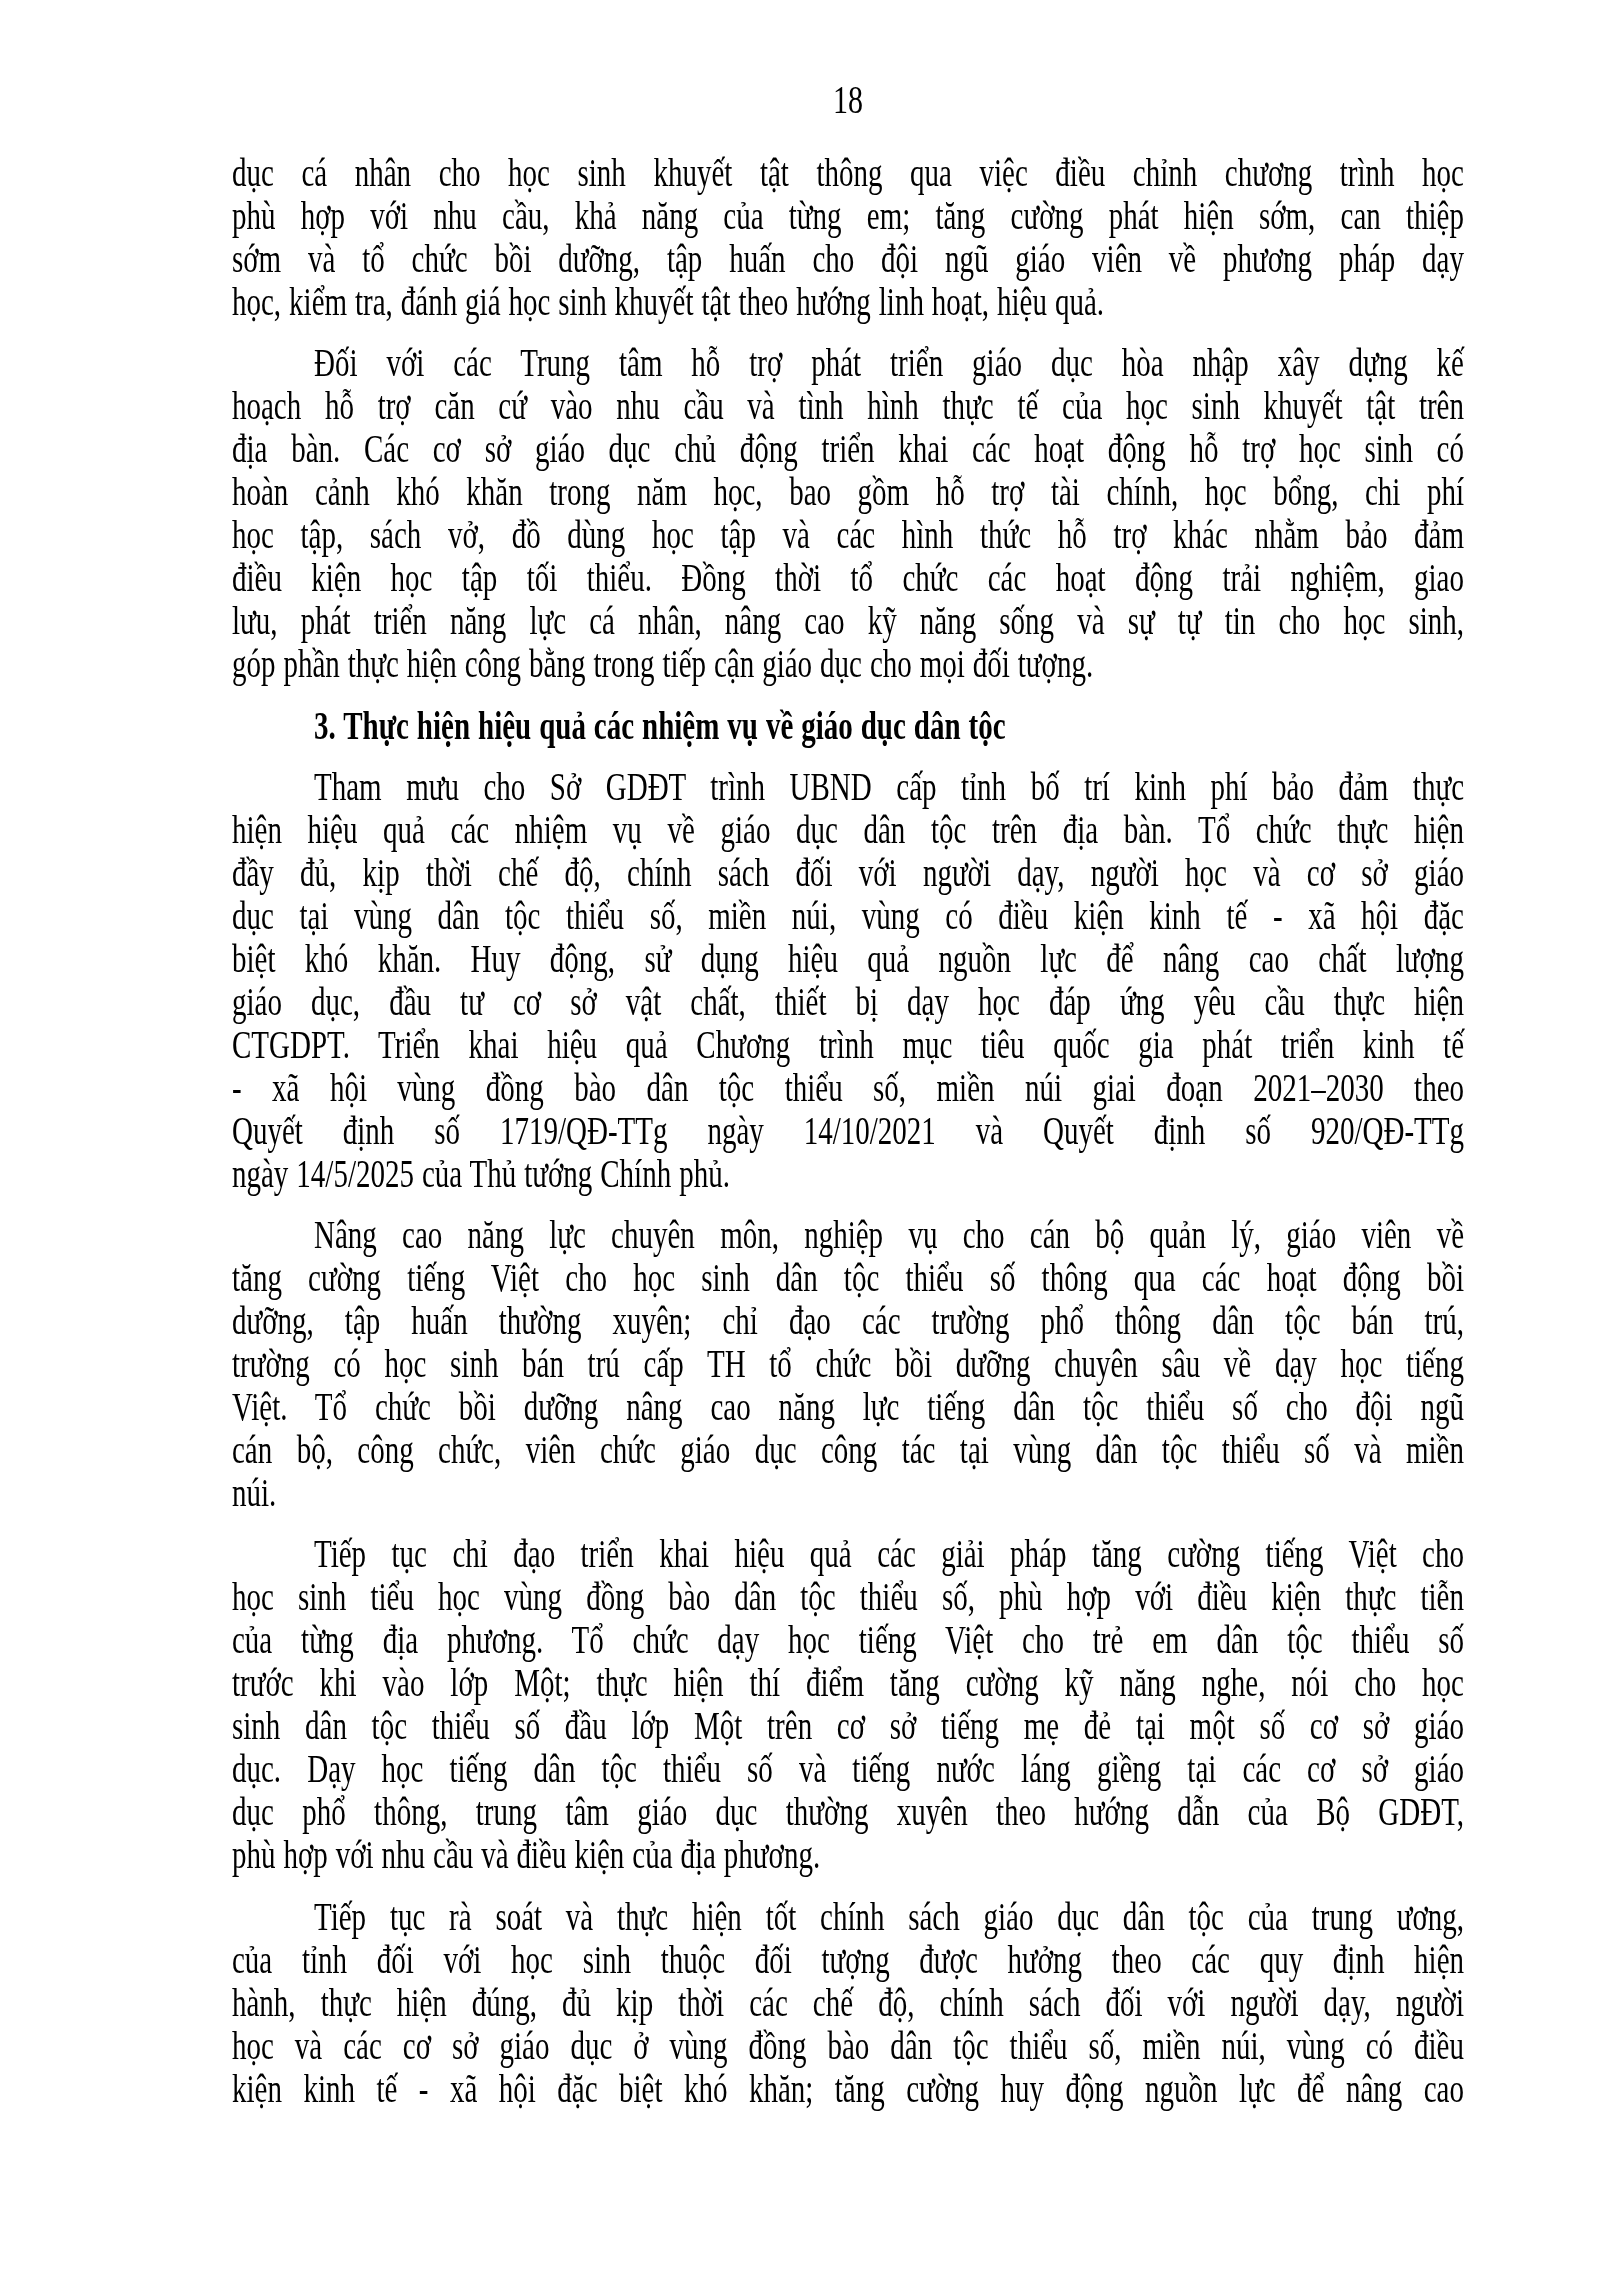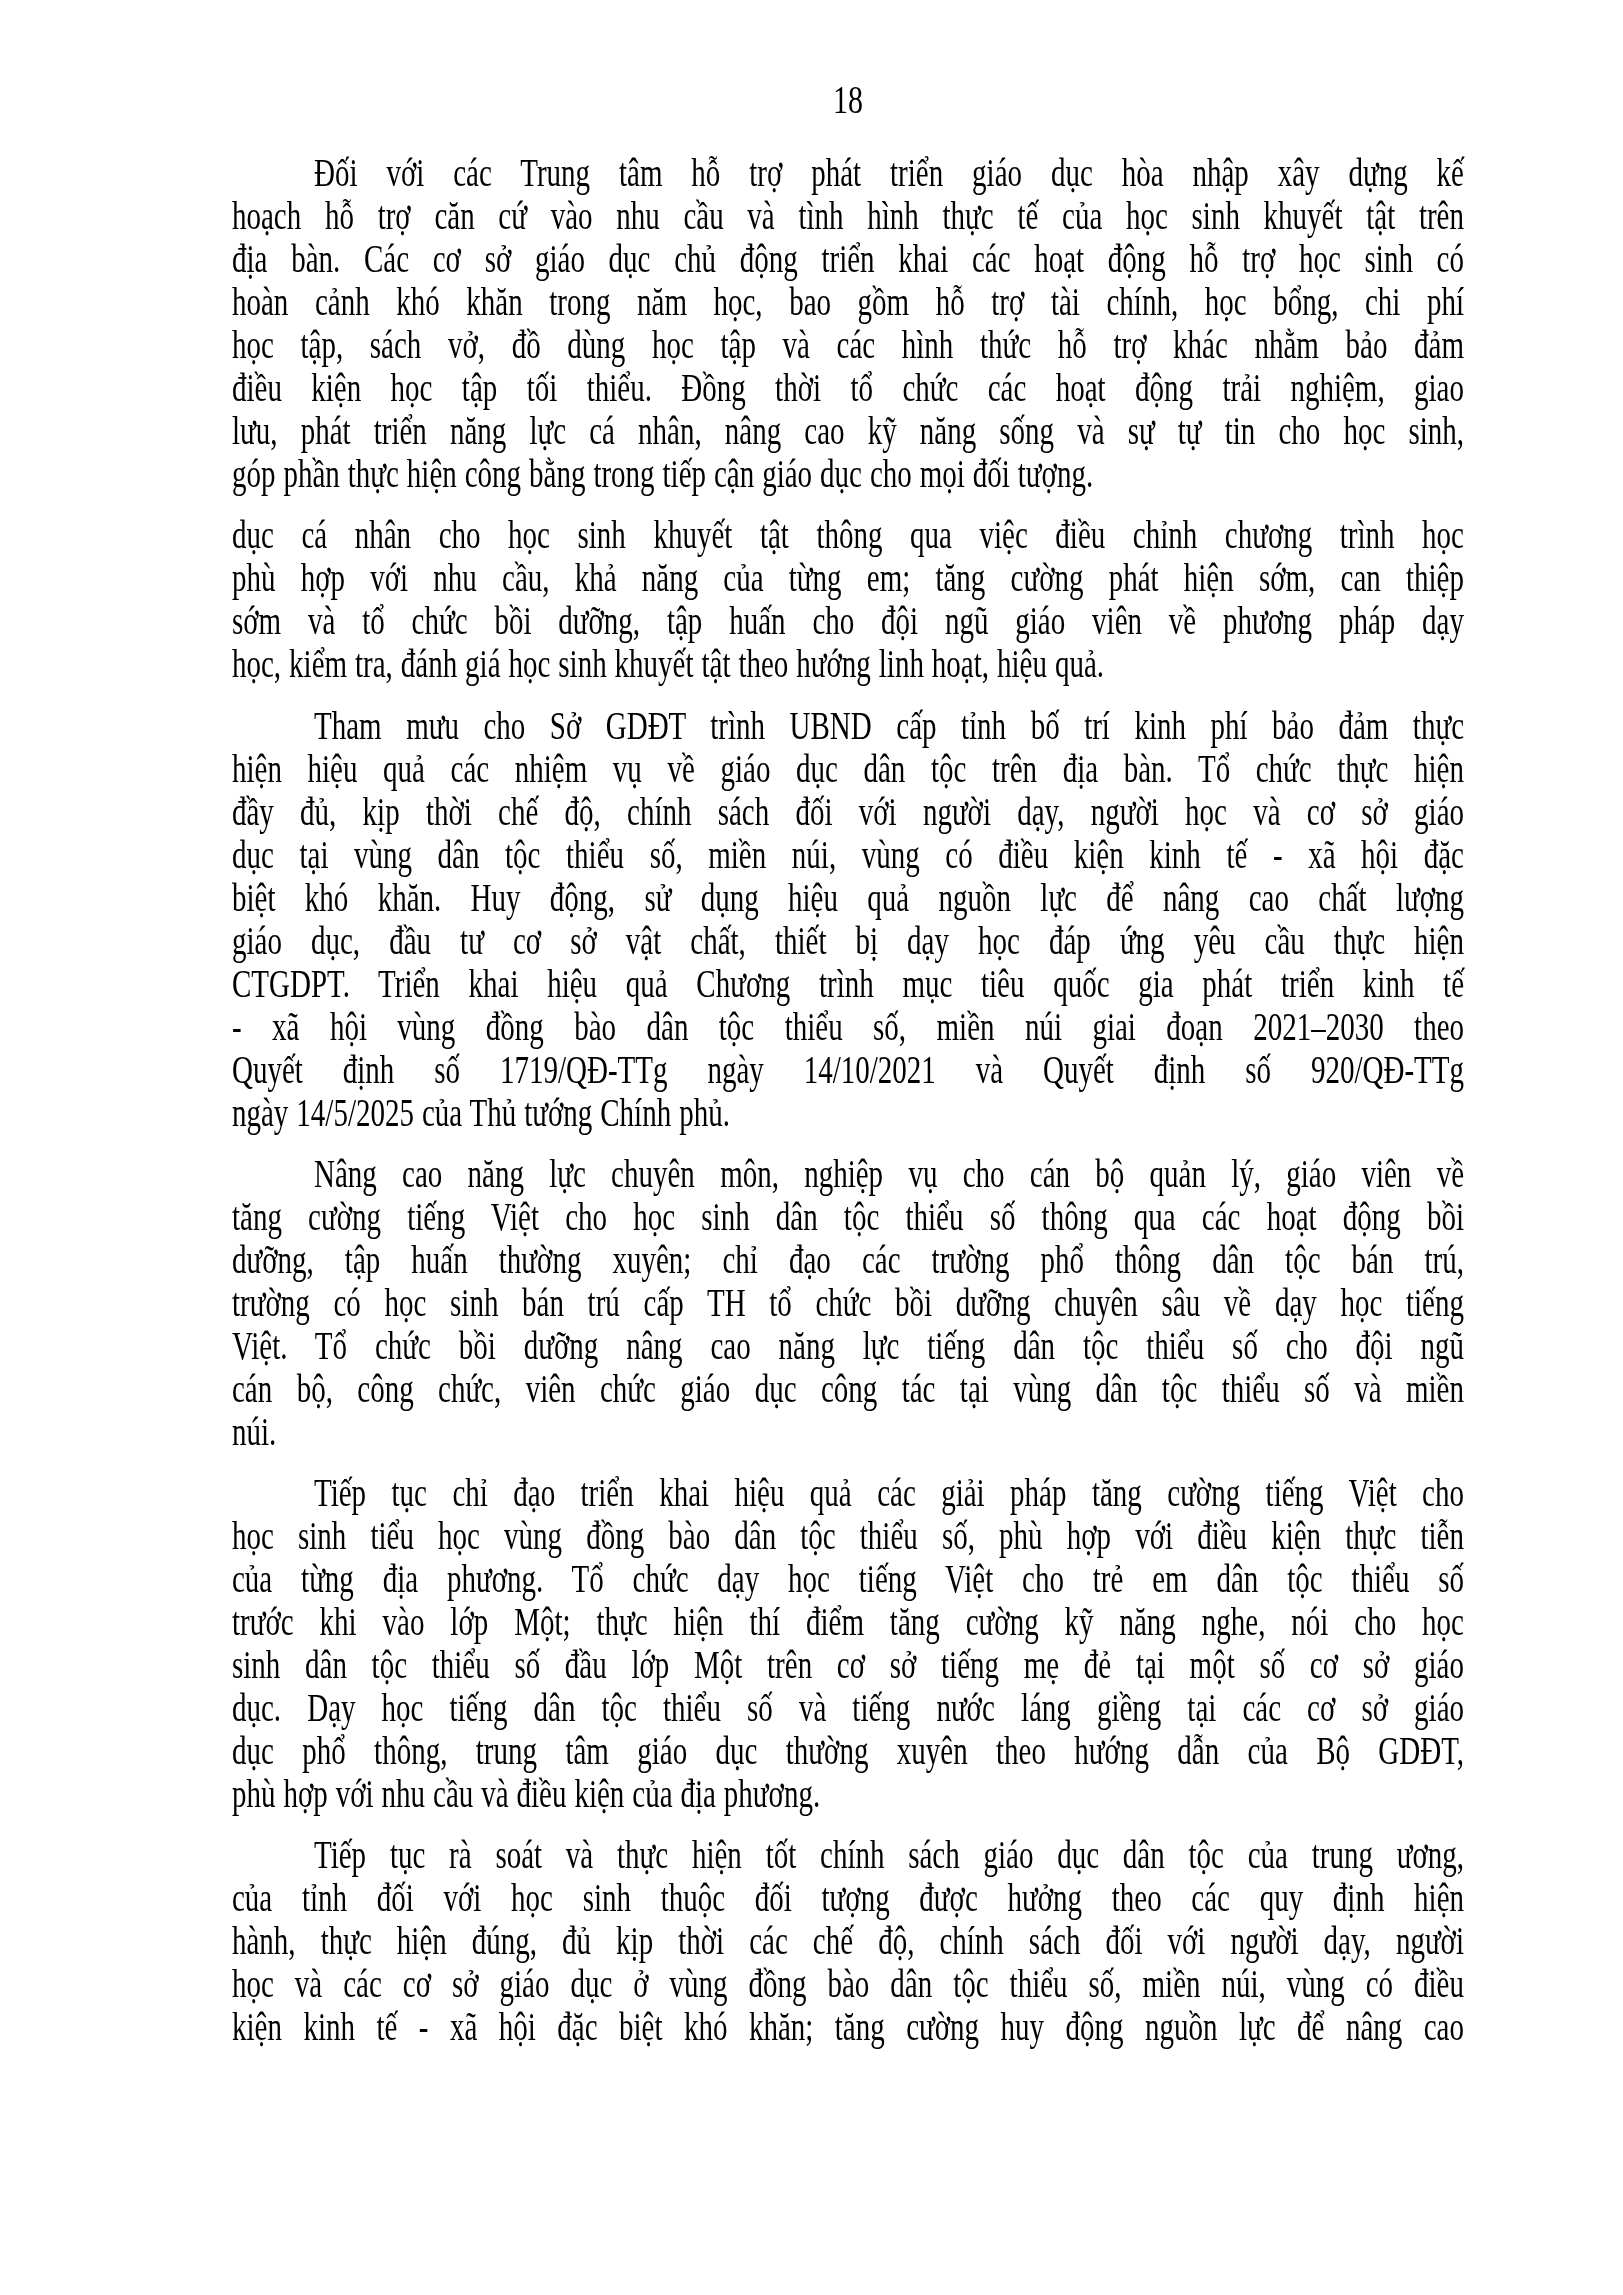--- a/index.html
+++ b/index.html
@@ -60,34 +60,37 @@
     text-align-last: left;
   }
 </style>
 </head>
 <body>
 
 <div class="page">
   <div class="page-number-row">18</div>
   <div class="doc-body">
       <div class="block paragraph">
+        <div class="line">dục cá nhân cho học sinh khuyết tật thông qua việc điều chỉnh chương trình học</div>
+        <div class="line">phù hợp với nhu cầu, khả năng của từng em; tăng cường phát hiện sớm, can thiệp</div>
+        <div class="line">sớm và tổ chức bồi dưỡng, tập huấn cho đội ngũ giáo viên về phương pháp dạy</div>
+        <div class="line last">học, kiểm tra, đánh giá học sinh khuyết tật theo hướng linh hoạt, hiệu quả.</div>
+      </div>
+      <div class="block paragraph">
         <div class="line indent">Đối với các Trung tâm hỗ trợ phát triển giáo dục hòa nhập xây dựng kế</div>
         <div class="line">hoạch hỗ trợ căn cứ vào nhu cầu và tình hình thực tế của học sinh khuyết tật trên</div>
         <div class="line">địa bàn. Các cơ sở giáo dục chủ động triển khai các hoạt động hỗ trợ học sinh có</div>
         <div class="line">hoàn cảnh khó khăn trong năm học, bao gồm hỗ trợ tài chính, học bổng, chi phí</div>
         <div class="line">học tập, sách vở, đồ dùng học tập và các hình thức hỗ trợ khác nhằm bảo đảm</div>
         <div class="line">điều kiện học tập tối thiểu. Đồng thời tổ chức các hoạt động trải nghiệm, giao</div>
         <div class="line">lưu, phát triển năng lực cá nhân, nâng cao kỹ năng sống và sự tự tin cho học sinh,</div>
         <div class="line last">góp phần thực hiện công bằng trong tiếp cận giáo dục cho mọi đối tượng.</div>
       </div>
-      <div class="block paragraph">
-        <div class="line">dục cá nhân cho học sinh khuyết tật thông qua việc điều chỉnh chương trình học</div>
-        <div class="line">phù hợp với nhu cầu, khả năng của từng em; tăng cường phát hiện sớm, can thiệp</div>
-        <div class="line">sớm và tổ chức bồi dưỡng, tập huấn cho đội ngũ giáo viên về phương pháp dạy</div>
-        <div class="line last">học, kiểm tra, đánh giá học sinh khuyết tật theo hướng linh hoạt, hiệu quả.</div>
+      <div class="block heading">
+        <div class="line indent last">3. Thực hiện hiệu quả các nhiệm vụ về giáo dục dân tộc</div>
       </div>
       <div class="block paragraph">
         <div class="line indent">Tham mưu cho Sở GDĐT trình UBND cấp tỉnh bố trí kinh phí bảo đảm thực</div>
         <div class="line">hiện hiệu quả các nhiệm vụ về giáo dục dân tộc trên địa bàn. Tổ chức thực hiện</div>
         <div class="line">đầy đủ, kịp thời chế độ, chính sách đối với người dạy, người học và cơ sở giáo</div>
         <div class="line">dục tại vùng dân tộc thiểu số, miền núi, vùng có điều kiện kinh tế - xã hội đặc</div>
         <div class="line">biệt khó khăn. Huy động, sử dụng hiệu quả nguồn lực để nâng cao chất lượng</div>
         <div class="line">giáo dục, đầu tư cơ sở vật chất, thiết bị dạy học đáp ứng yêu cầu thực hiện</div>
         <div class="line">CTGDPT. Triển khai hiệu quả Chương trình mục tiêu quốc gia phát triển kinh tế</div>
         <div class="line">- xã hội vùng đồng bào dân tộc thiểu số, miền núi giai đoạn 2021–2030 theo</div>

